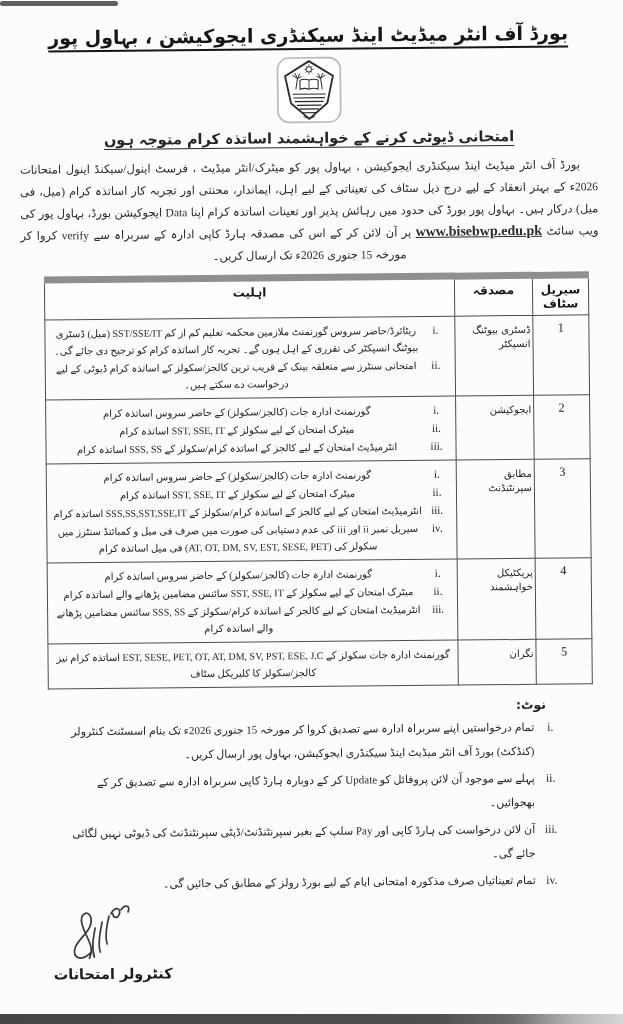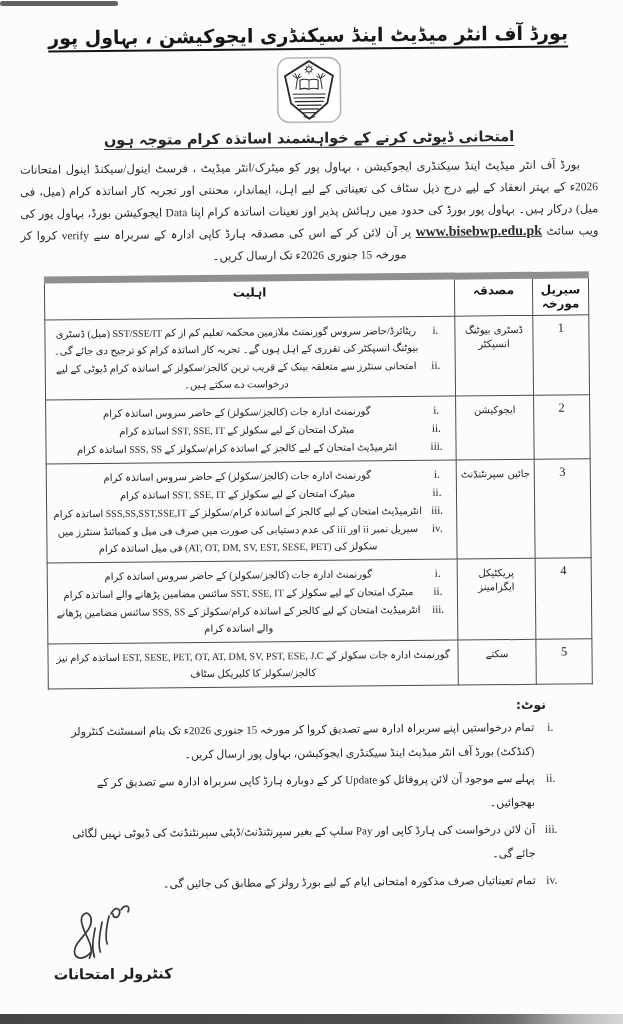--- a/index.html
+++ b/index.html
@@ -22,21 +22,21 @@
   .intro .website{font-weight:bold;text-decoration:underline;font-size:14px;
                   font-family:"Liberation Serif","DejaVu Sans",serif;}
 
   
   table.duty{direction:rtl;border-collapse:collapse;table-layout:fixed;width:545px;
              margin:8px 33px 0 45px;border-top:7px solid #8f8f8f;border-bottom:1.5px solid #4d4d4d;}
   table.duty th,table.duty td{border:1px solid #4d4d4d;vertical-align:top;}
   table.duty th{font-size:12px;font-weight:bold;text-align:center;padding:4px 2px;color:#161616;background:#fefefe;}
   td.serial-cell{text-align:center;font-family:"Liberation Serif","DejaVu Sans",serif;
                  font-size:12.5px;padding-top:5px;color:#222;}
-  td.duty-cell{text-align:center;font-size:10px;padding:7px 2px 2px 2px;color:#222;line-height:14px;}
+  td.duty-cell{text-align:right;font-size:10px;padding:7px 2px 2px 2px;color:#222;line-height:14px;}
   td.elig-cell{padding:4px 4px 4px 6px;}
   .elig-item{display:flex;align-items:flex-start;margin:1px 0;}
   .item-num{flex:0 0 30px;direction:ltr;text-align:center;font-family:"Liberation Serif","DejaVu Sans",serif;
             font-size:11px;line-height:17px;color:#222;}
   .item-num.empty{flex:0 0 2px;}
   .item-text{flex:1;direction:rtl;text-align:center;font-size:10px;line-height:17px;color:#222;
              font-family:"Liberation Serif","DejaVu Sans",sans-serif;}
 
   
   .note-label{direction:rtl;margin:12px 80px 2px 0;text-align:right;font-size:12.5px;font-weight:bold;color:#222;}
@@ -106,21 +106,21 @@
     <p class="intro"><span>بورڈ آف انٹر میڈیٹ اینڈ سیکنڈری ایجوکیشن ، بہاول پور کو میٹرک/انٹر میڈیٹ ، فرسٹ اینول/سیکنڈ اینول امتحانات 2026ء کے بہتر انعقاد کے لیے درج ذیل سٹاف کی تعیناتی کے لیے اہل، ایماندار، محنتی اور تجربہ کار اساتذہ کرام (میل، فی میل) درکار ہیں۔ بہاول پور بورڈ کی حدود میں رہائش پذیر اور تعینات اساتذہ کرام اپنا Data ایجوکیشن بورڈ، بہاول پور کی ویب سائٹ </span><span class="website">www.bisebwp.edu.pk</span><span> پر آن لائن کر کے اس کی مصدقہ ہارڈ کاپی ادارہ کے سربراہ سے verify کروا کر مورخہ 15 جنوری 2026ء تک ارسال کریں۔</span></p>
 
     <table class="duty" dir="rtl">
       <colgroup>
           <col style="width:56px">
           <col style="width:78px">
           <col>
         </colgroup>
       <thead>
         <tr>
-          <th>سیریل مورخہ</th>
+          <th>سیریل سٹاف</th>
           <th>مصدقہ</th>
           <th>اہلیت</th>
         </tr>
       </thead>
       <tbody id="duty-body">
           <tr>
             <td class="serial-cell">1</td>
             <td class="duty-cell">ڈسٹری بیوٹنگ انسپکٹر</td>
             <td class="elig-cell">
               <div class="elig-item">
@@ -146,21 +146,21 @@
                 <span class="item-text">میٹرک امتحان کے لیے سکولز کے SST, SSE, IT اساتذہ کرام</span>
               </div>
               <div class="elig-item">
                 <span class="item-num">iii.</span>
                 <span class="item-text">انٹرمیڈیٹ امتحان کے لیے کالجز کے اساتذہ کرام/سکولز کے SSS, SS اساتذہ کرام</span>
               </div>
             </td>
           </tr>
           <tr>
             <td class="serial-cell">3</td>
-            <td class="duty-cell">جائیں سپرنٹنڈنٹ</td>
+            <td class="duty-cell">مطابق سپرنٹنڈنٹ</td>
             <td class="elig-cell">
               <div class="elig-item">
                 <span class="item-num">i.</span>
                 <span class="item-text">گورنمنٹ ادارہ جات (کالجز/سکولز) کے حاضر سروس اساتذہ کرام</span>
               </div>
               <div class="elig-item">
                 <span class="item-num">ii.</span>
                 <span class="item-text">میٹرک امتحان کے لیے سکولز کے SST, SSE, IT اساتذہ کرام</span>
               </div>
               <div class="elig-item">
@@ -168,39 +168,39 @@
                 <span class="item-text">انٹرمیڈیٹ امتحان کے لیے کالجز کے اساتذہ کرام/سکولز کے SSS,SS,SST,SSE,IT اساتذہ کرام</span>
               </div>
               <div class="elig-item">
                 <span class="item-num">iv.</span>
                 <span class="item-text">سیریل نمبر ii اور iii کی عدم دستیابی کی صورت میں صرف فی میل و کمبائنڈ سنٹرز میں سکولز کی (AT, OT, DM, SV, EST, SESE, PET) فی میل اساتذہ کرام</span>
               </div>
             </td>
           </tr>
           <tr>
             <td class="serial-cell">4</td>
-            <td class="duty-cell">پریکٹیکل ایگزامینز</td>
+            <td class="duty-cell">پریکٹیکل خواہشمند</td>
             <td class="elig-cell">
               <div class="elig-item">
                 <span class="item-num">i.</span>
                 <span class="item-text">گورنمنٹ ادارہ جات (کالجز/سکولز) کے حاضر سروس اساتذہ کرام</span>
               </div>
               <div class="elig-item">
                 <span class="item-num">ii.</span>
                 <span class="item-text">میٹرک امتحان کے لیے سکولز کے SST, SSE, IT سائنس مضامین پڑھانے والے اساتذہ کرام</span>
               </div>
               <div class="elig-item">
                 <span class="item-num">iii.</span>
                 <span class="item-text">انٹرمیڈیٹ امتحان کے لیے کالجز کے اساتذہ کرام/سکولز کے SSS, SS سائنس مضامین پڑھانے والے اساتذہ کرام</span>
               </div>
             </td>
           </tr>
           <tr>
             <td class="serial-cell">5</td>
-            <td class="duty-cell">سکتے</td>
+            <td class="duty-cell">نگران</td>
             <td class="elig-cell">
               <div class="elig-item">
                 <span class="item-num empty"></span>
                 <span class="item-text">گورنمنٹ ادارہ جات سکولز کے EST, SESE, PET, OT, AT, DM, SV, PST, ESE, J.C اساتذہ کرام نیز کالجز/سکولز کا کلیریکل سٹاف</span>
               </div>
             </td>
           </tr>
         </tbody>
     </table>
 

